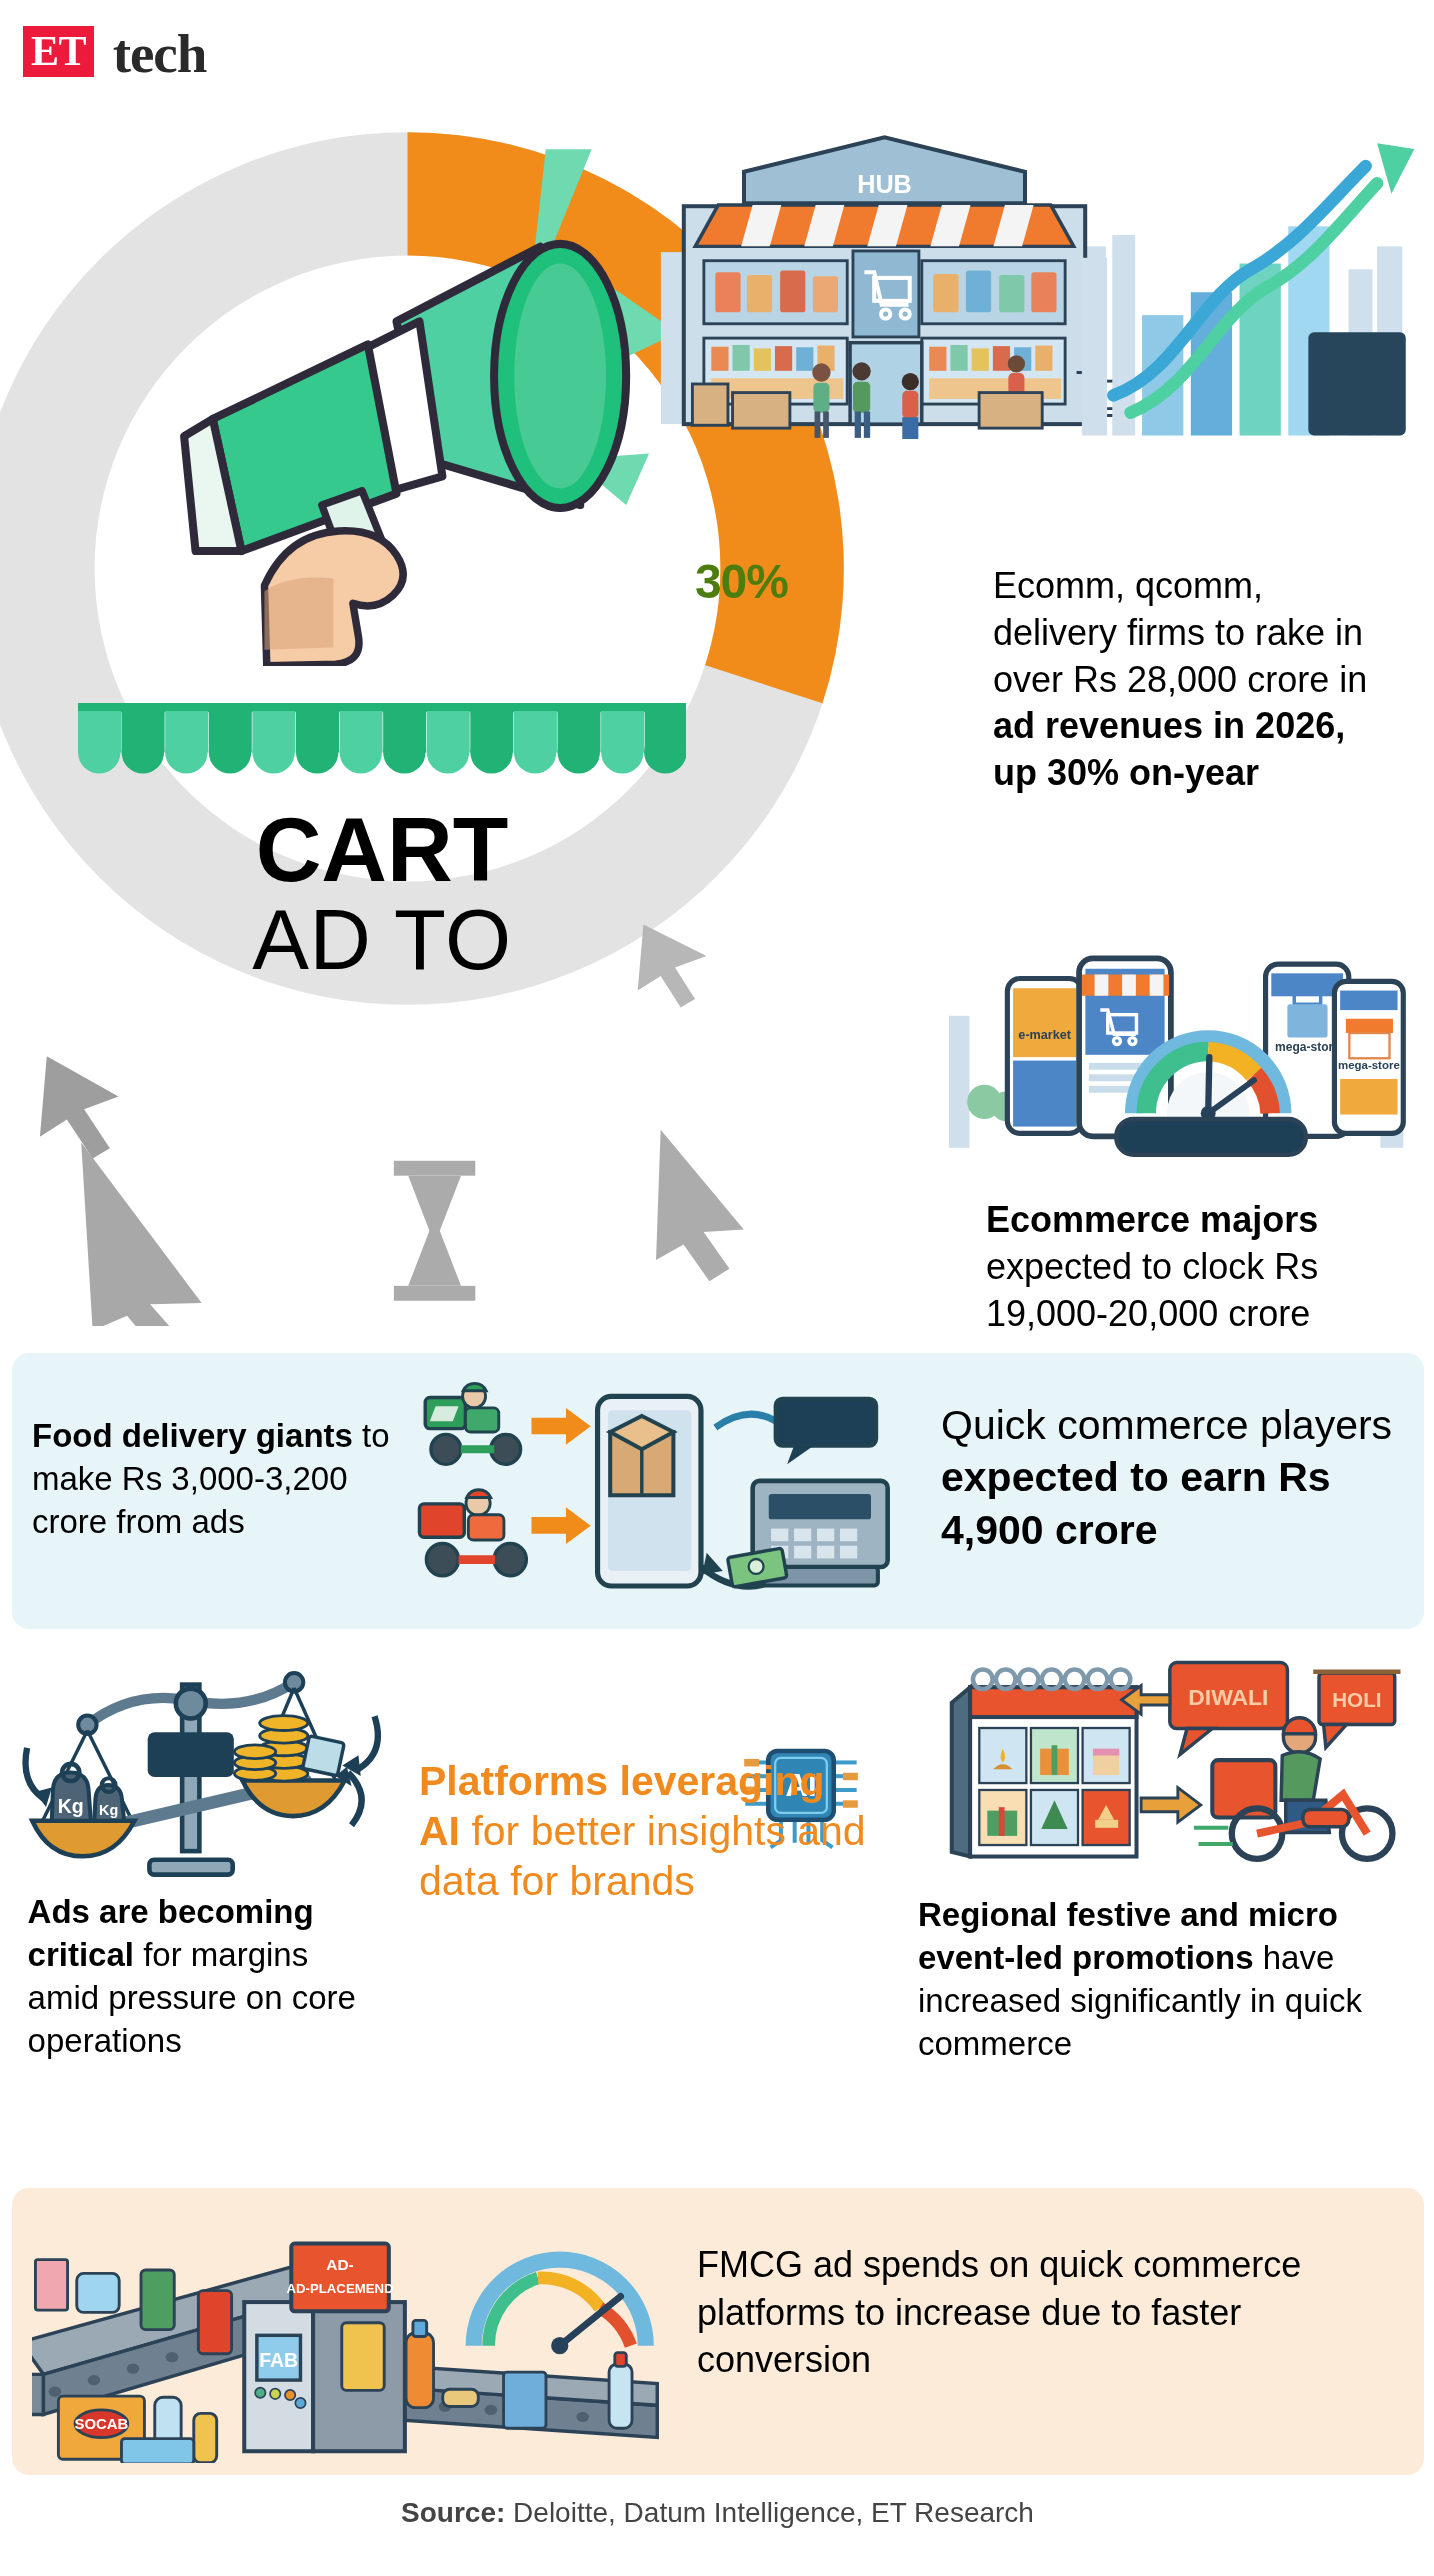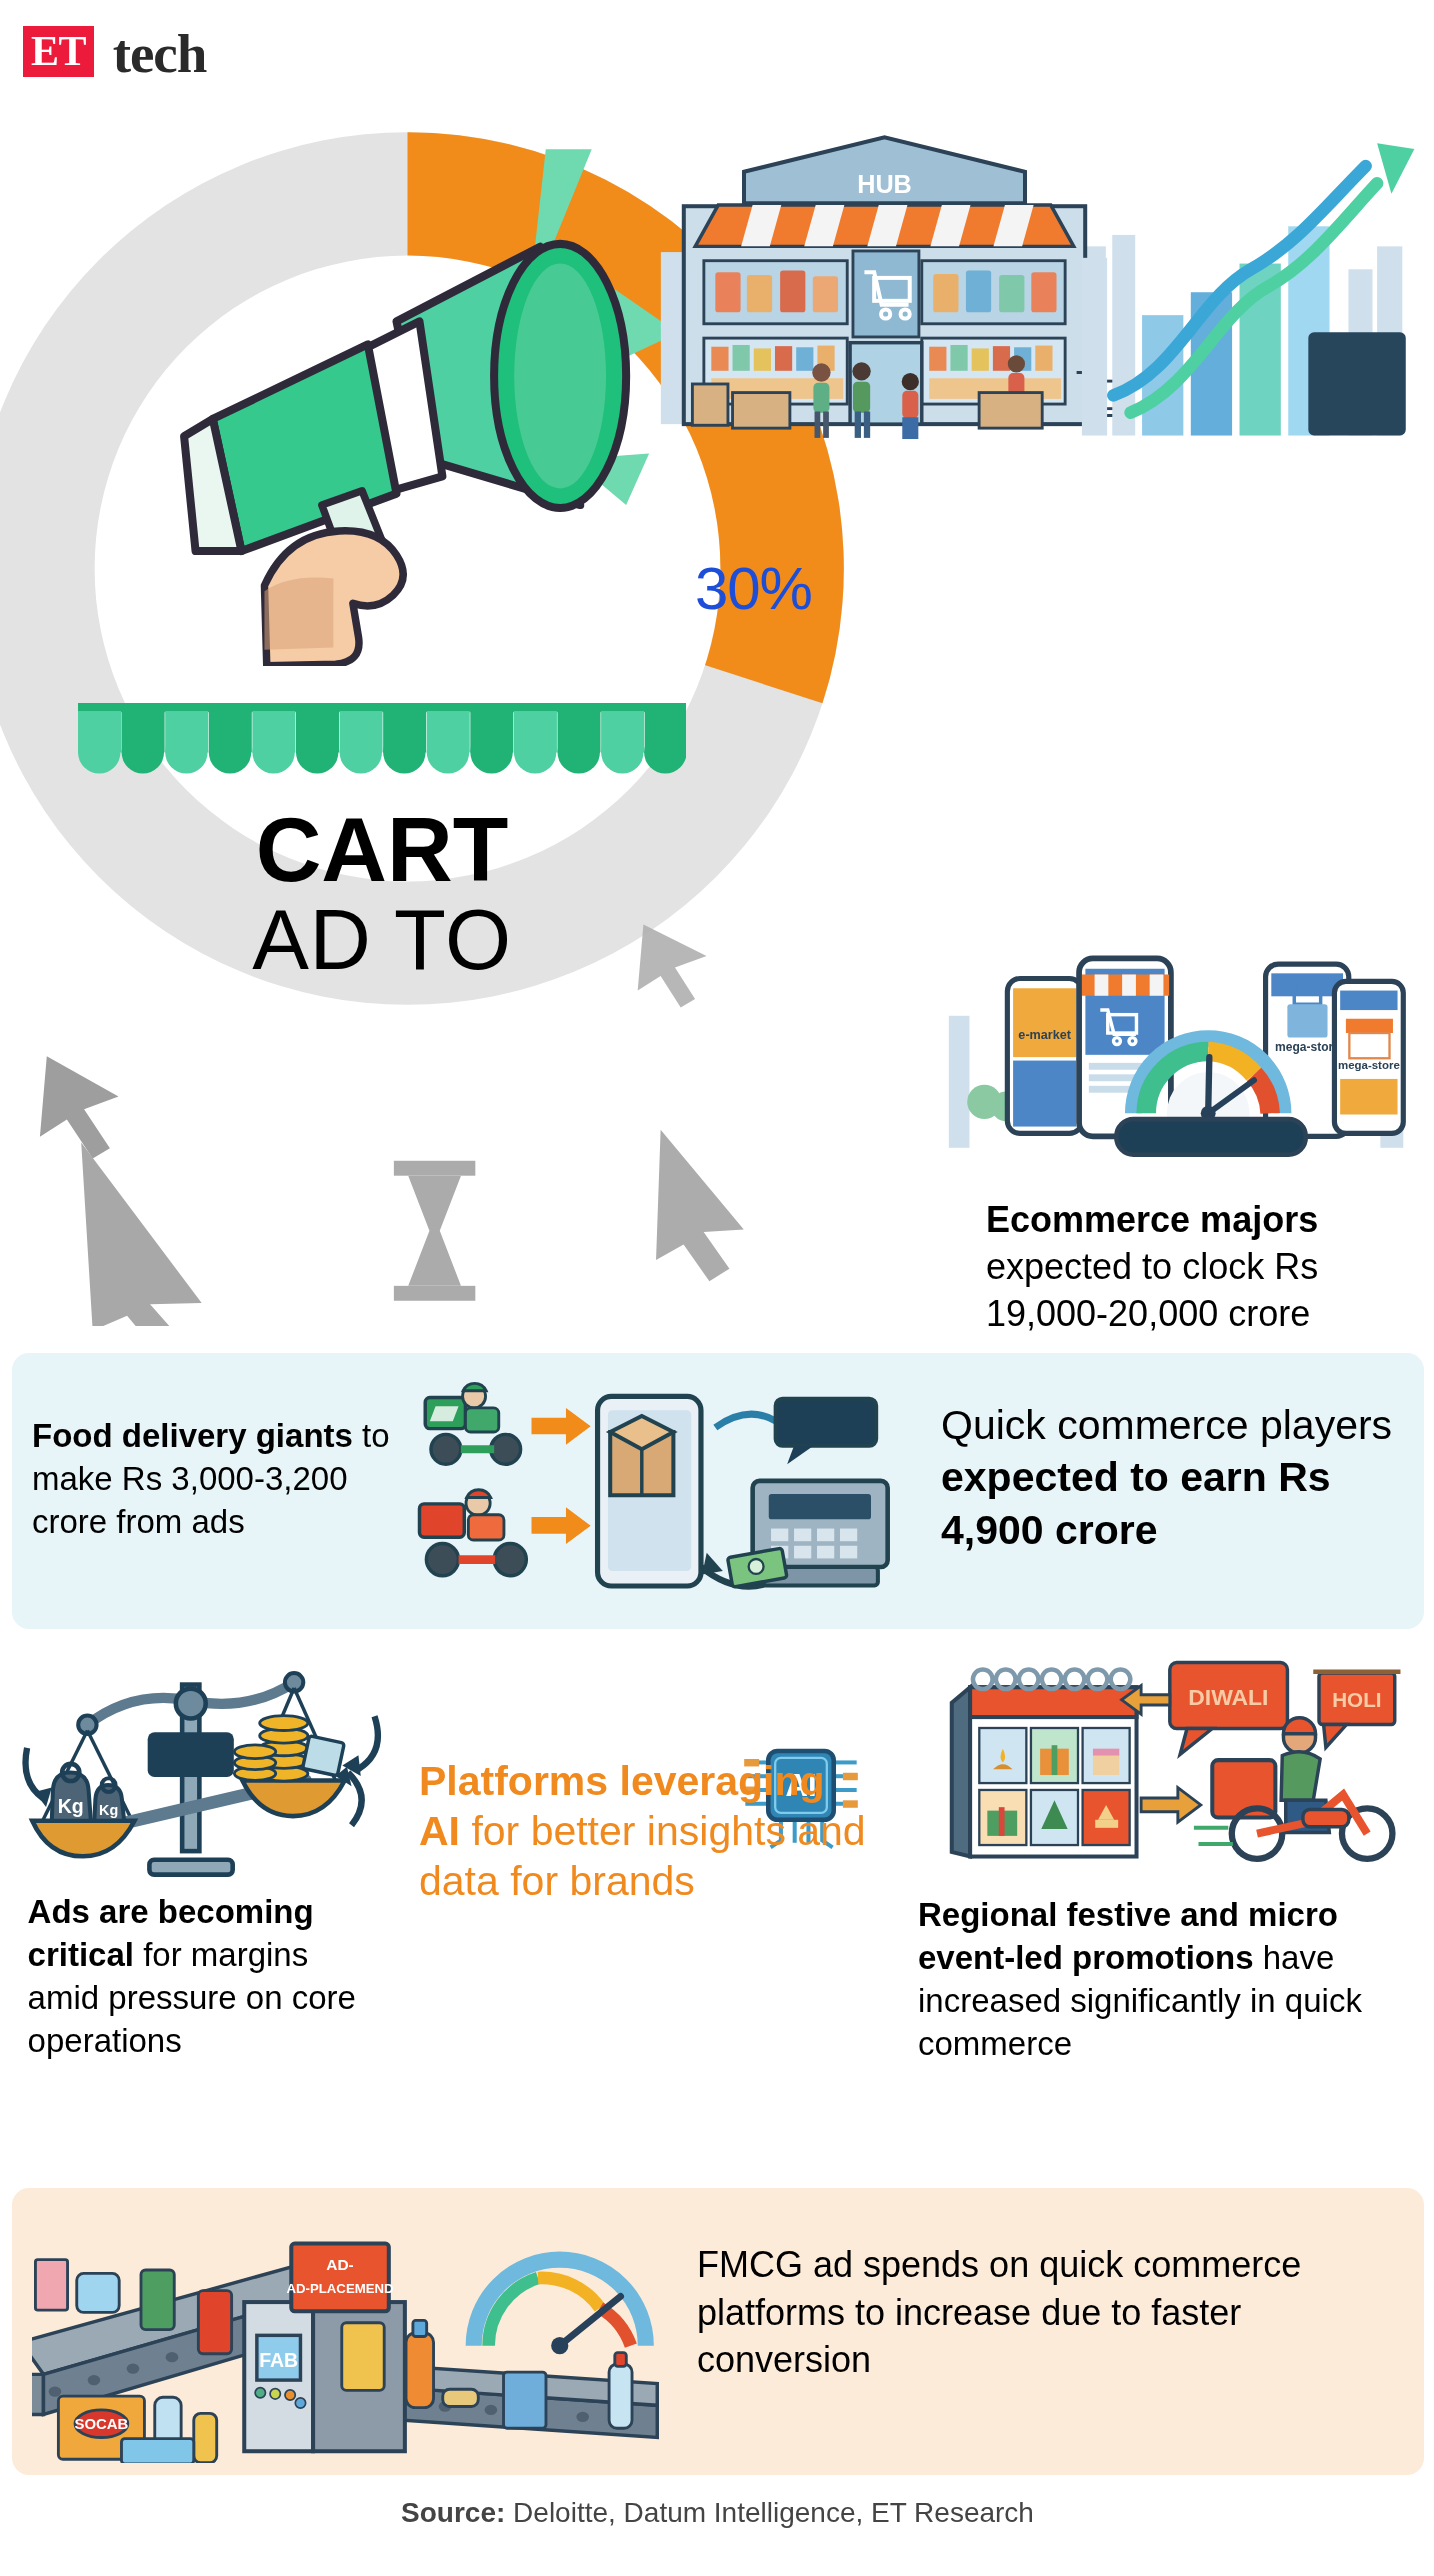--- a/index.html
+++ b/index.html
@@ -22,21 +22,21 @@
     font-size:55px; line-height:.86; margin-left:19px; letter-spacing:-1.1px;
   }
 
   
   #hero { position:absolute; left:0; top:69px; width:1435px; height:1234px; }
   #donut { position:absolute; left:-69px; top:23px; width:953px; height:953px; }
   #donut svg { width:100%; height:100%; display:block; }
 
   .pct {
     position:absolute; left:695px; top:485px;
-    color:#1d4ed8; font-weight:400; font-size:60px; letter-spacing:-1.1px;
+    color:#4d7c0f; font-weight:700; font-size:48px; letter-spacing:-1.1px;
   }
 
   
   #title-wrap { position:absolute; left:69px; top:634px; width:626px; text-align:center; }
   .awning { display:block; margin:0 auto 26.4px auto; width:608px; }
   #title1 { font-size:85px; font-weight:400; letter-spacing:0.6px; line-height:1.0; }
   #title2 { font-size:91px; font-weight:800; letter-spacing:0px; line-height:1.02; margin-top:2.3px;}
 
   
   .rtext {
@@ -309,20 +309,23 @@
         <rect x="912" y="14" width="75" height="72" fill="#4FD0A3"></rect>
           <circle cx="949" cy="86" r="37" fill="#4FD0A3"></circle>
         <rect x="988" y="14" width="72" height="72" fill="#21B375"></rect>
           <circle cx="1024" cy="86" r="37" fill="#21B375"></circle>
       </g>
     </svg>
     <div id="title2">CART</div>
     <div id="title1">AD TO</div>
   </div>
 
+  <div class="rtext" id="para1">
+    <span>Ecomm, qcomm, delivery firms to rake in over Rs 28,000 crore in </span><b>ad revenues in 2026, up 30% on-year</b>
+  </div>
 
   <div class="ill" style="left:944px; top:855px;">
     <svg width="471" height="241" viewBox="0 0 820 420">
       <g fill="#CFE0EC">
         <rect x="8" y="160" width="36" height="230"></rect>
           <rect x="760" y="180" width="40" height="210"></rect>
       </g>
       <g fill="#8BC9A2">
         <circle cx="70" cy="310" r="30"></circle>
           <circle cx="108" cy="318" r="26"></circle>

